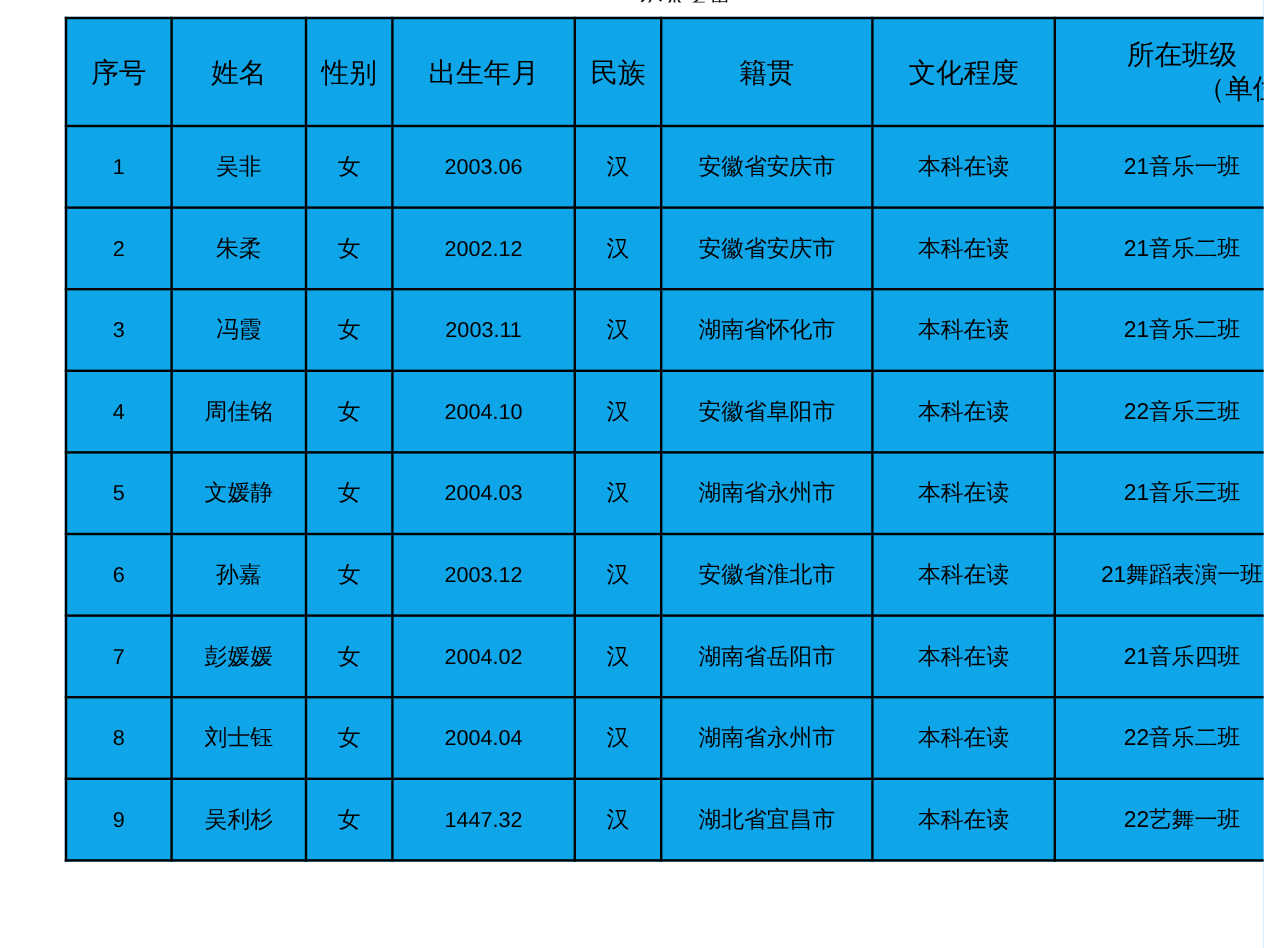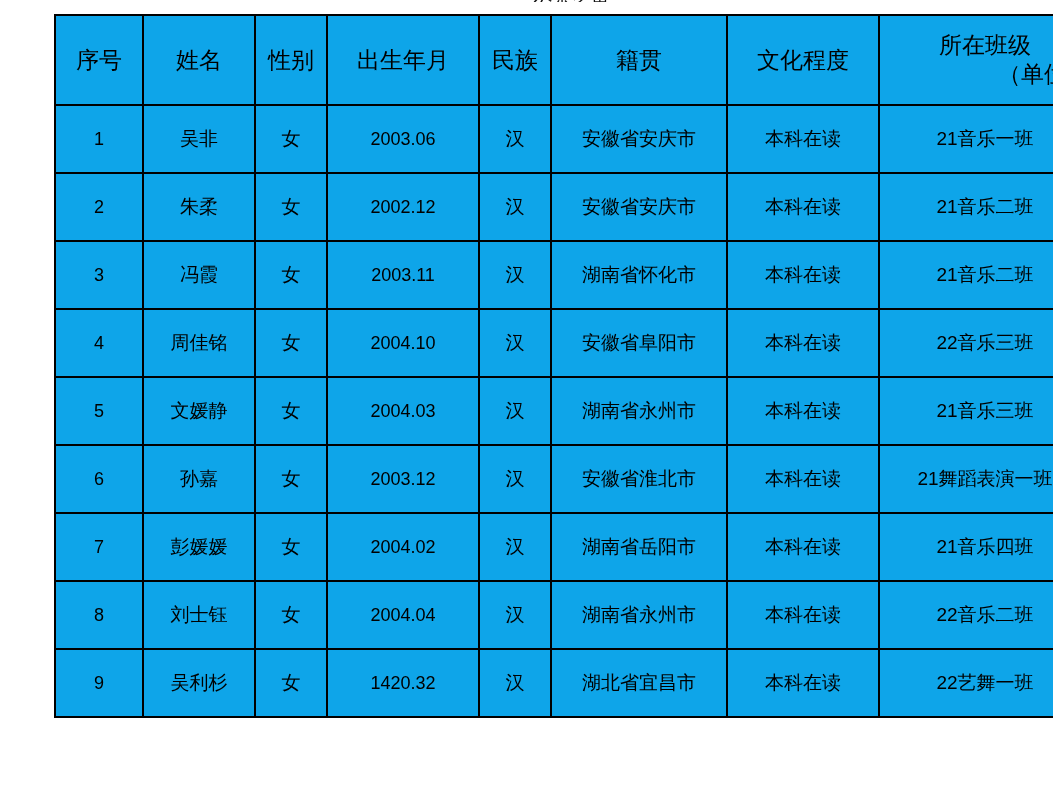--- a/index.html
+++ b/index.html
@@ -203,21 +203,21 @@
           <td class="dob-cell">2004.04</td>
           <td class="ethnic-cell">汉</td>
           <td class="origin-cell">湖南省永州市</td>
           <td class="edu-cell">本科在读</td>
           <td class="class-cell">22音乐二班</td>
         </tr>
         <tr>
           <td class="idx-cell">9</td>
           <td class="name-cell">吴利杉</td>
           <td class="gender-cell">女</td>
-          <td class="dob-cell">1420.32</td>
+          <td class="dob-cell">1447.32</td>
           <td class="ethnic-cell">汉</td>
           <td class="origin-cell">湖北省宜昌市</td>
           <td class="edu-cell">本科在读</td>
           <td class="class-cell">22艺舞一班</td>
         </tr>
       </tbody>
     </table>
   </div>
 
 </div>

